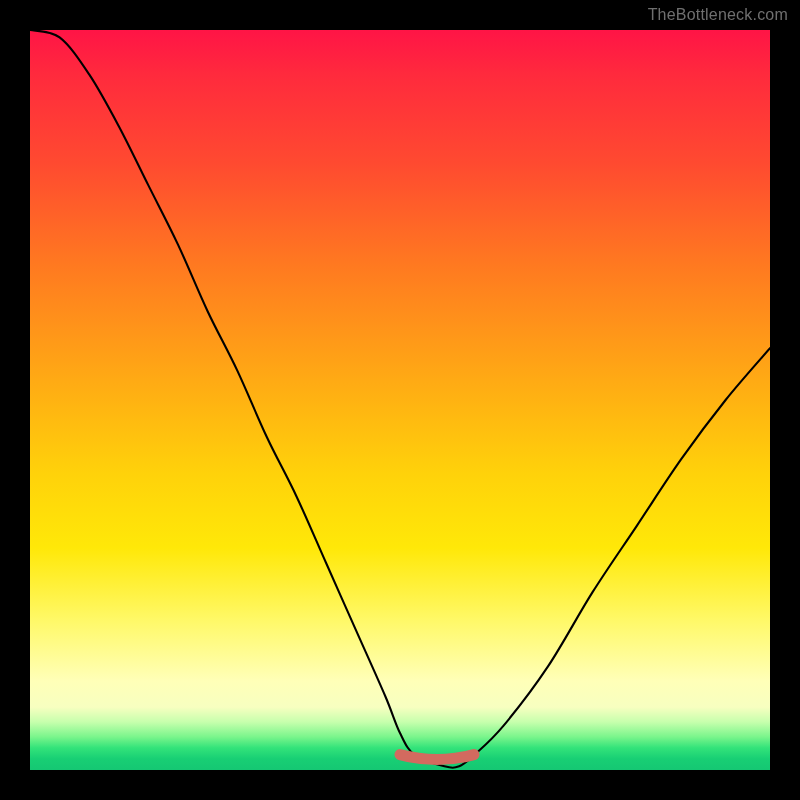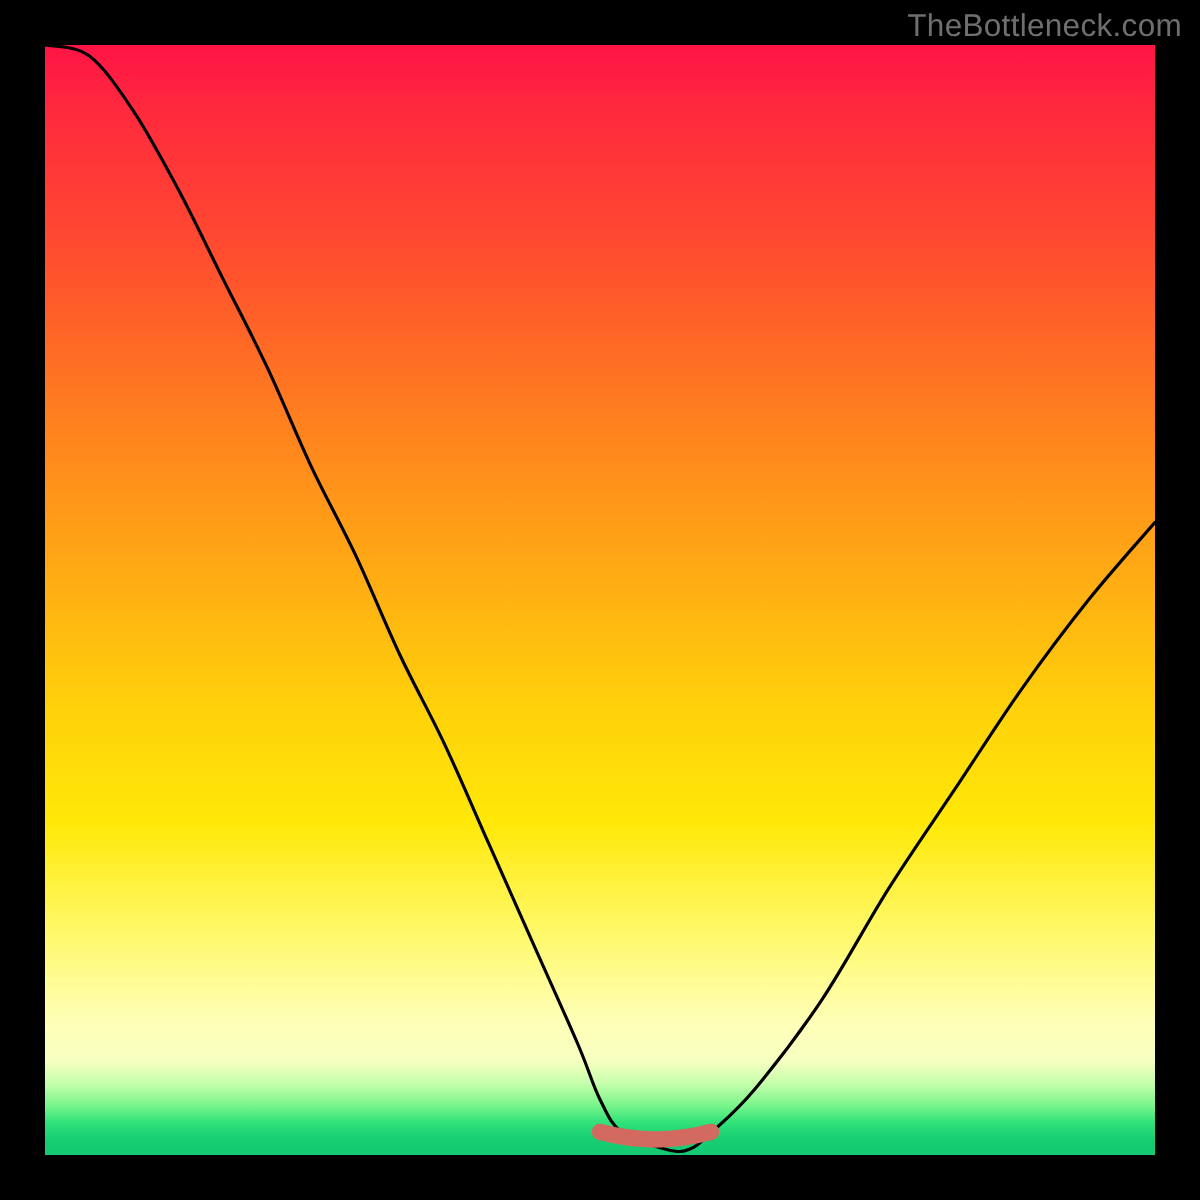--- a/index.html
+++ b/index.html
@@ -43,21 +43,21 @@
       #33e37a 97%,
       #18cf74 98.5%,
       #15c773 100%
     );
   }
   .watermark {
     position: absolute;
     top: 6px;
     right: 12px;
     color: #6f6f6f;
-    font-size: 21px;
+    font-size: 16px;
     font-weight: 400;
     letter-spacing: 0.2px;
     user-select: none;
   }
   svg.curves {
     position: absolute;
     left: 0;
     top: 0;
     width: 740px;
     height: 740px;

